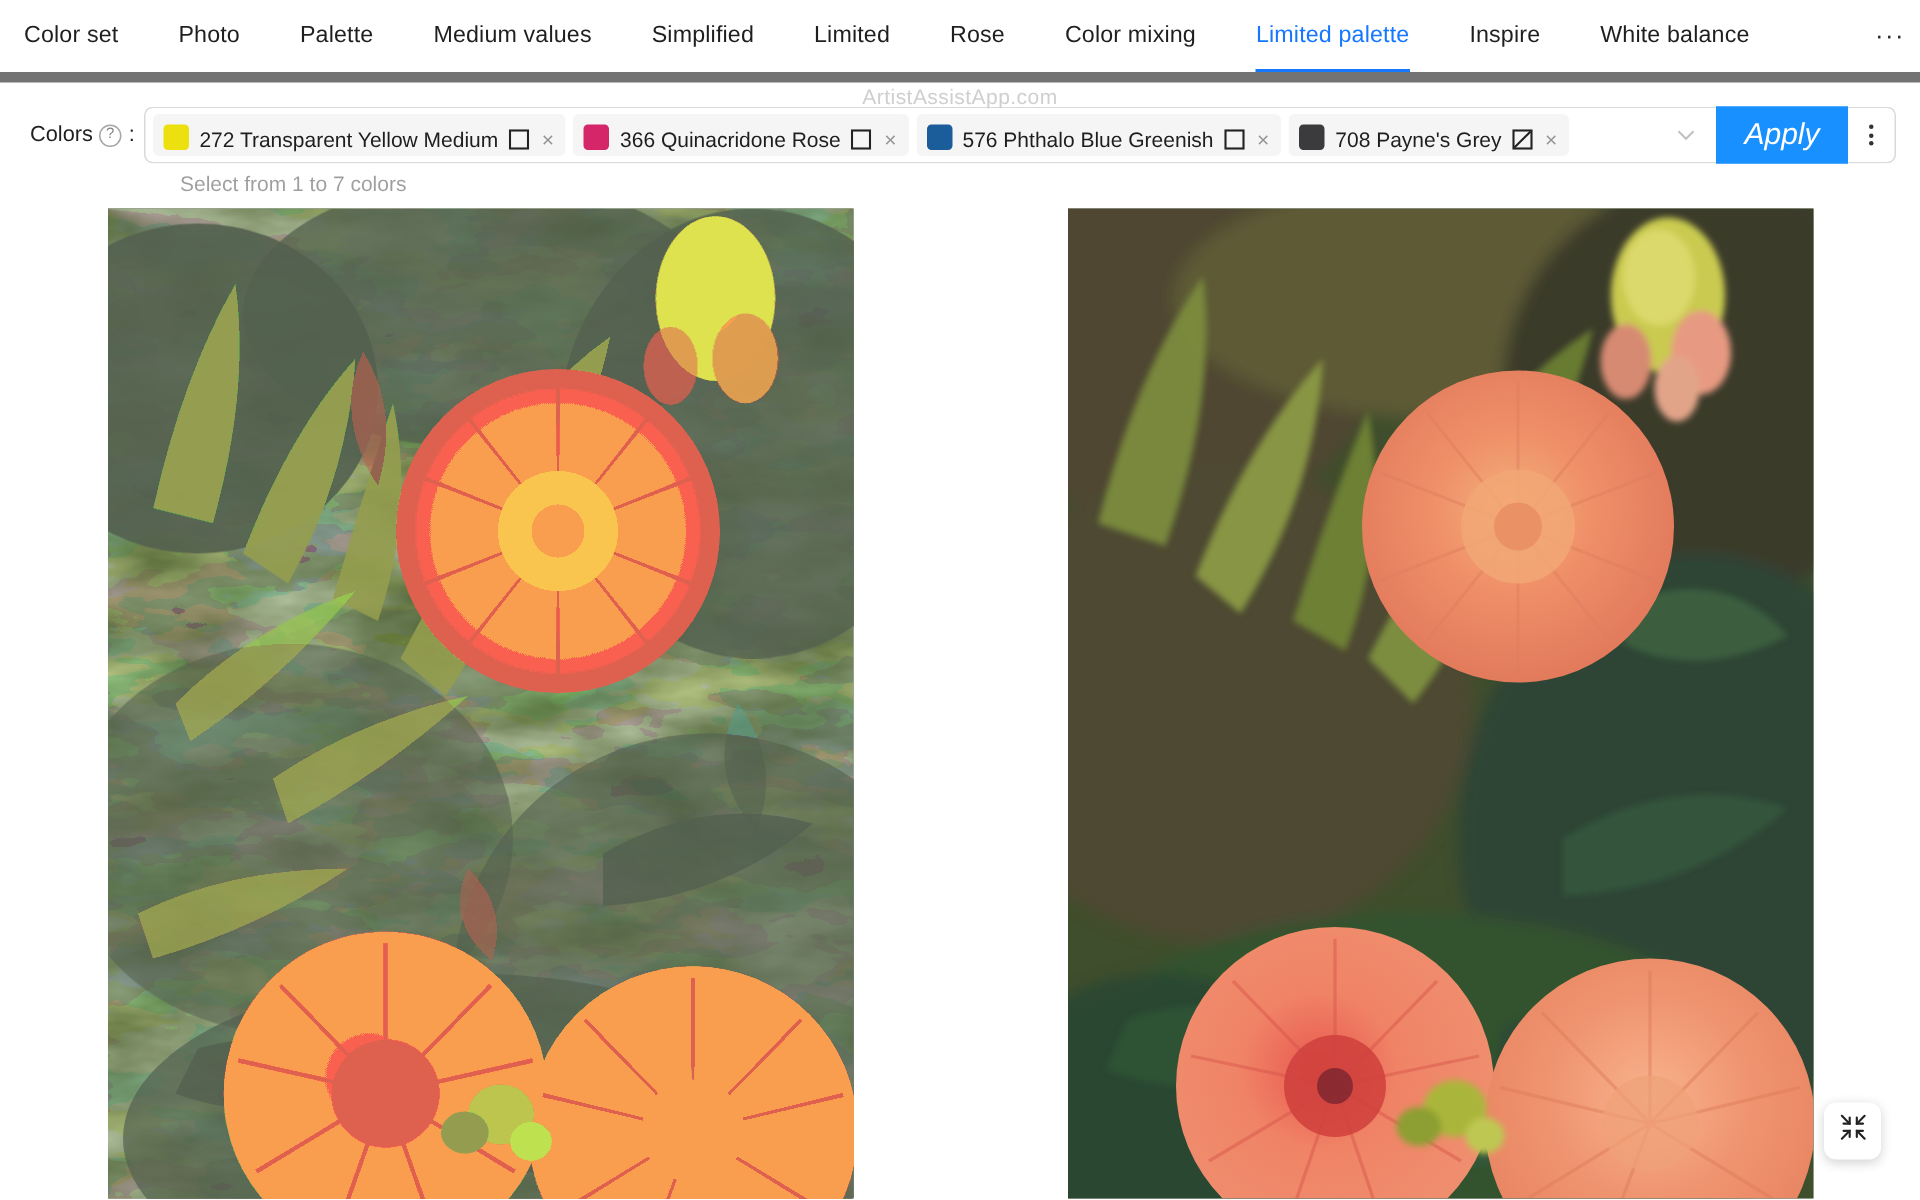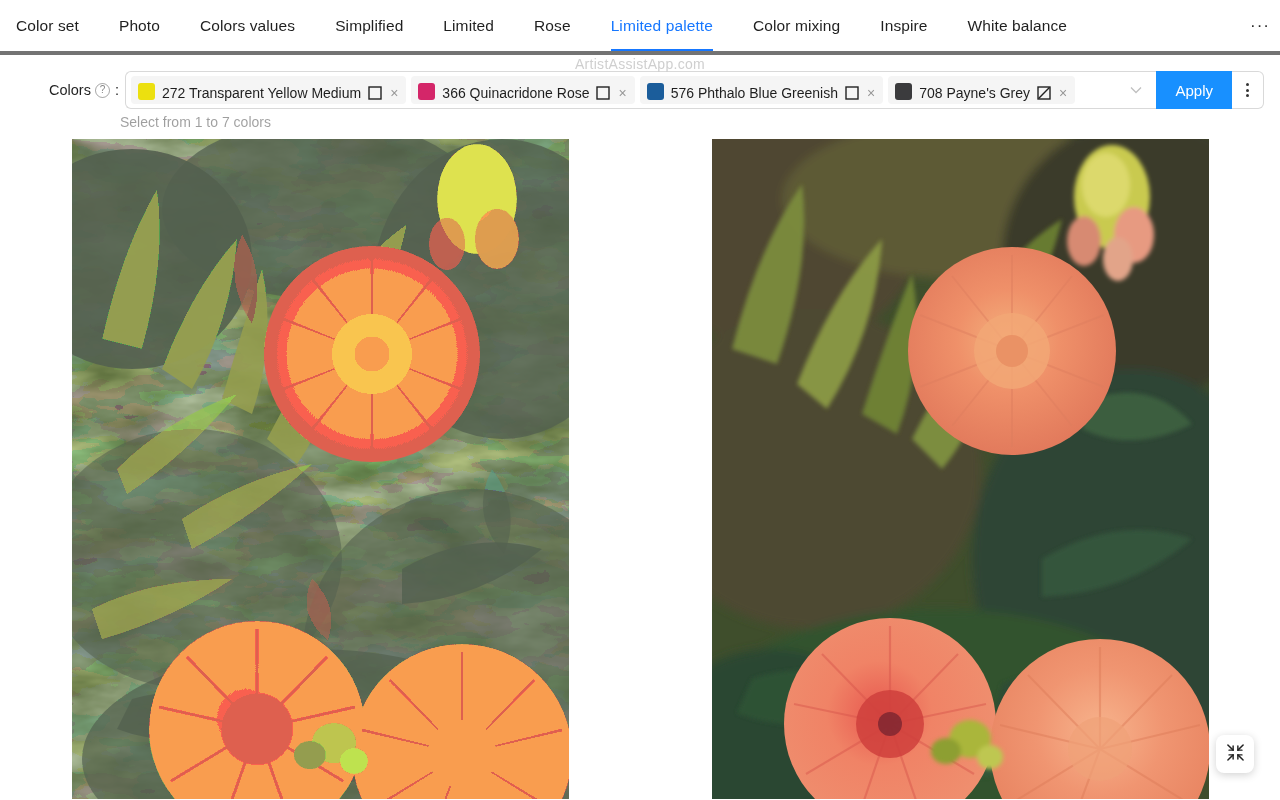--- a/index.html
+++ b/index.html
@@ -8,21 +8,21 @@
     width: 1280px; height: 800px;
     background: #ffffff;
     font-family: "Liberation Sans", sans-serif;
     overflow: hidden;
   }
 
   
   .tabbar {
     position: relative;
     height: 55px;
-    border-bottom: 4px solid #737373;
+    border-bottom: 7px solid #737373;
     display: flex;
     align-items: stretch;
     padding: 0 0 0 0;
     background: #fff;
     overflow: hidden;
   }
   .tabs {
     display: flex;
     align-items: stretch;
     flex: 1 1 auto;
@@ -81,21 +81,20 @@
   }
   .colors-label {
     display: flex;
     align-items: center;
     gap: 4px;
     font-size: 14.5px;
     color: rgba(0,0,0,0.88);
     height: 38px;
     white-space: nowrap;
     margin-right: 6px;
-    margin-left: 29px;
   }
   .help-icon {
     width: 15px; height: 15px;
     border: 1px solid rgba(0,0,0,0.35);
     border-radius: 50%;
     display: inline-flex;
     align-items: center;
     justify-content: center;
     font-size: 10px;
     color: rgba(0,0,0,0.5);
@@ -165,25 +164,26 @@
     display: flex;
     align-items: center;
     cursor: pointer;
   }
   .apply-btn {
     background: #1890ff;
     color: #fff;
     border: 1px solid #1890ff;
     height: 38px;
     padding: 0 18px;
-    font-size: 15px;
+    font-size: 20px;
     font-family: "Liberation Sans", sans-serif;
     cursor: pointer;
     display: flex;
     align-items: center;
+    font-style: italic;
   }
   .more-btn {
     background: #fff;
     border: 1px solid #d9d9d9;
     border-left: none;
     border-radius: 0 6px 6px 0;
     width: 32px;
     height: 38px;
     display: flex;
     align-items: center;
@@ -252,36 +252,39 @@
 
   <div class="tabbar">
     <div class="tabs">
       <div class="tab">
           <span>Color set</span>
         </div>
       <div class="tab">
           <span>Photo</span>
         </div>
       <div class="tab">
-          <span>Colors values</span>
+          <span>Palette</span>
+        </div>
+      <div class="tab">
+          <span>Medium values</span>
         </div>
       <div class="tab">
           <span>Simplified</span>
         </div>
       <div class="tab">
           <span>Limited</span>
         </div>
       <div class="tab">
           <span>Rose</span>
+        </div>
+      <div class="tab">
+          <span>Color mixing</span>
         </div>
       <div class="tab active">
           <span>Limited palette</span>
-        </div>
-      <div class="tab">
-          <span>Color mixing</span>
         </div>
       <div class="tab">
           <span>Inspire</span>
         </div>
       <div class="tab">
           <span>White balance</span>
         </div>
 
     </div>
     <div class="tab-more">

